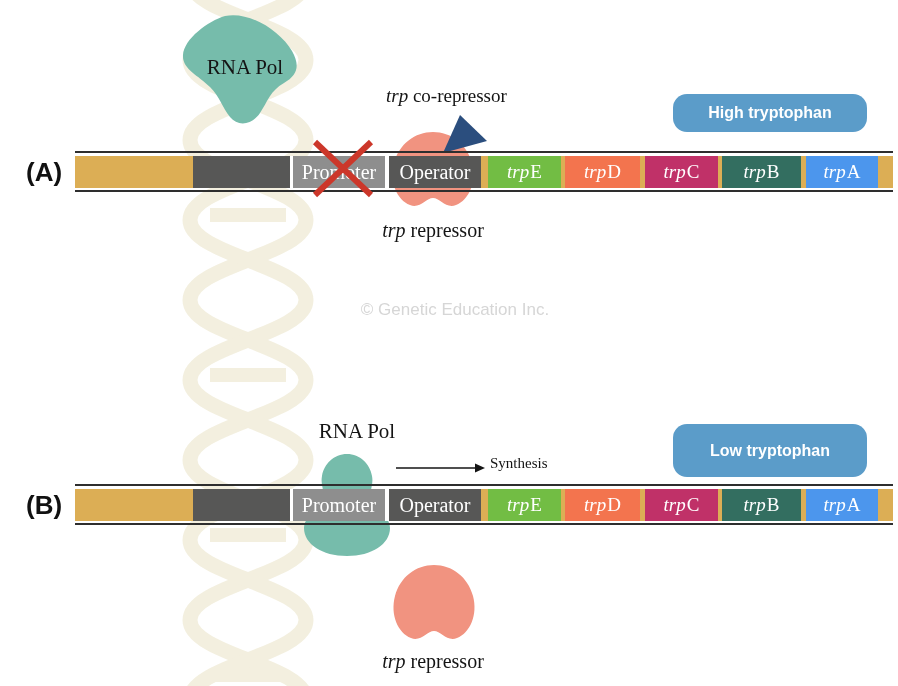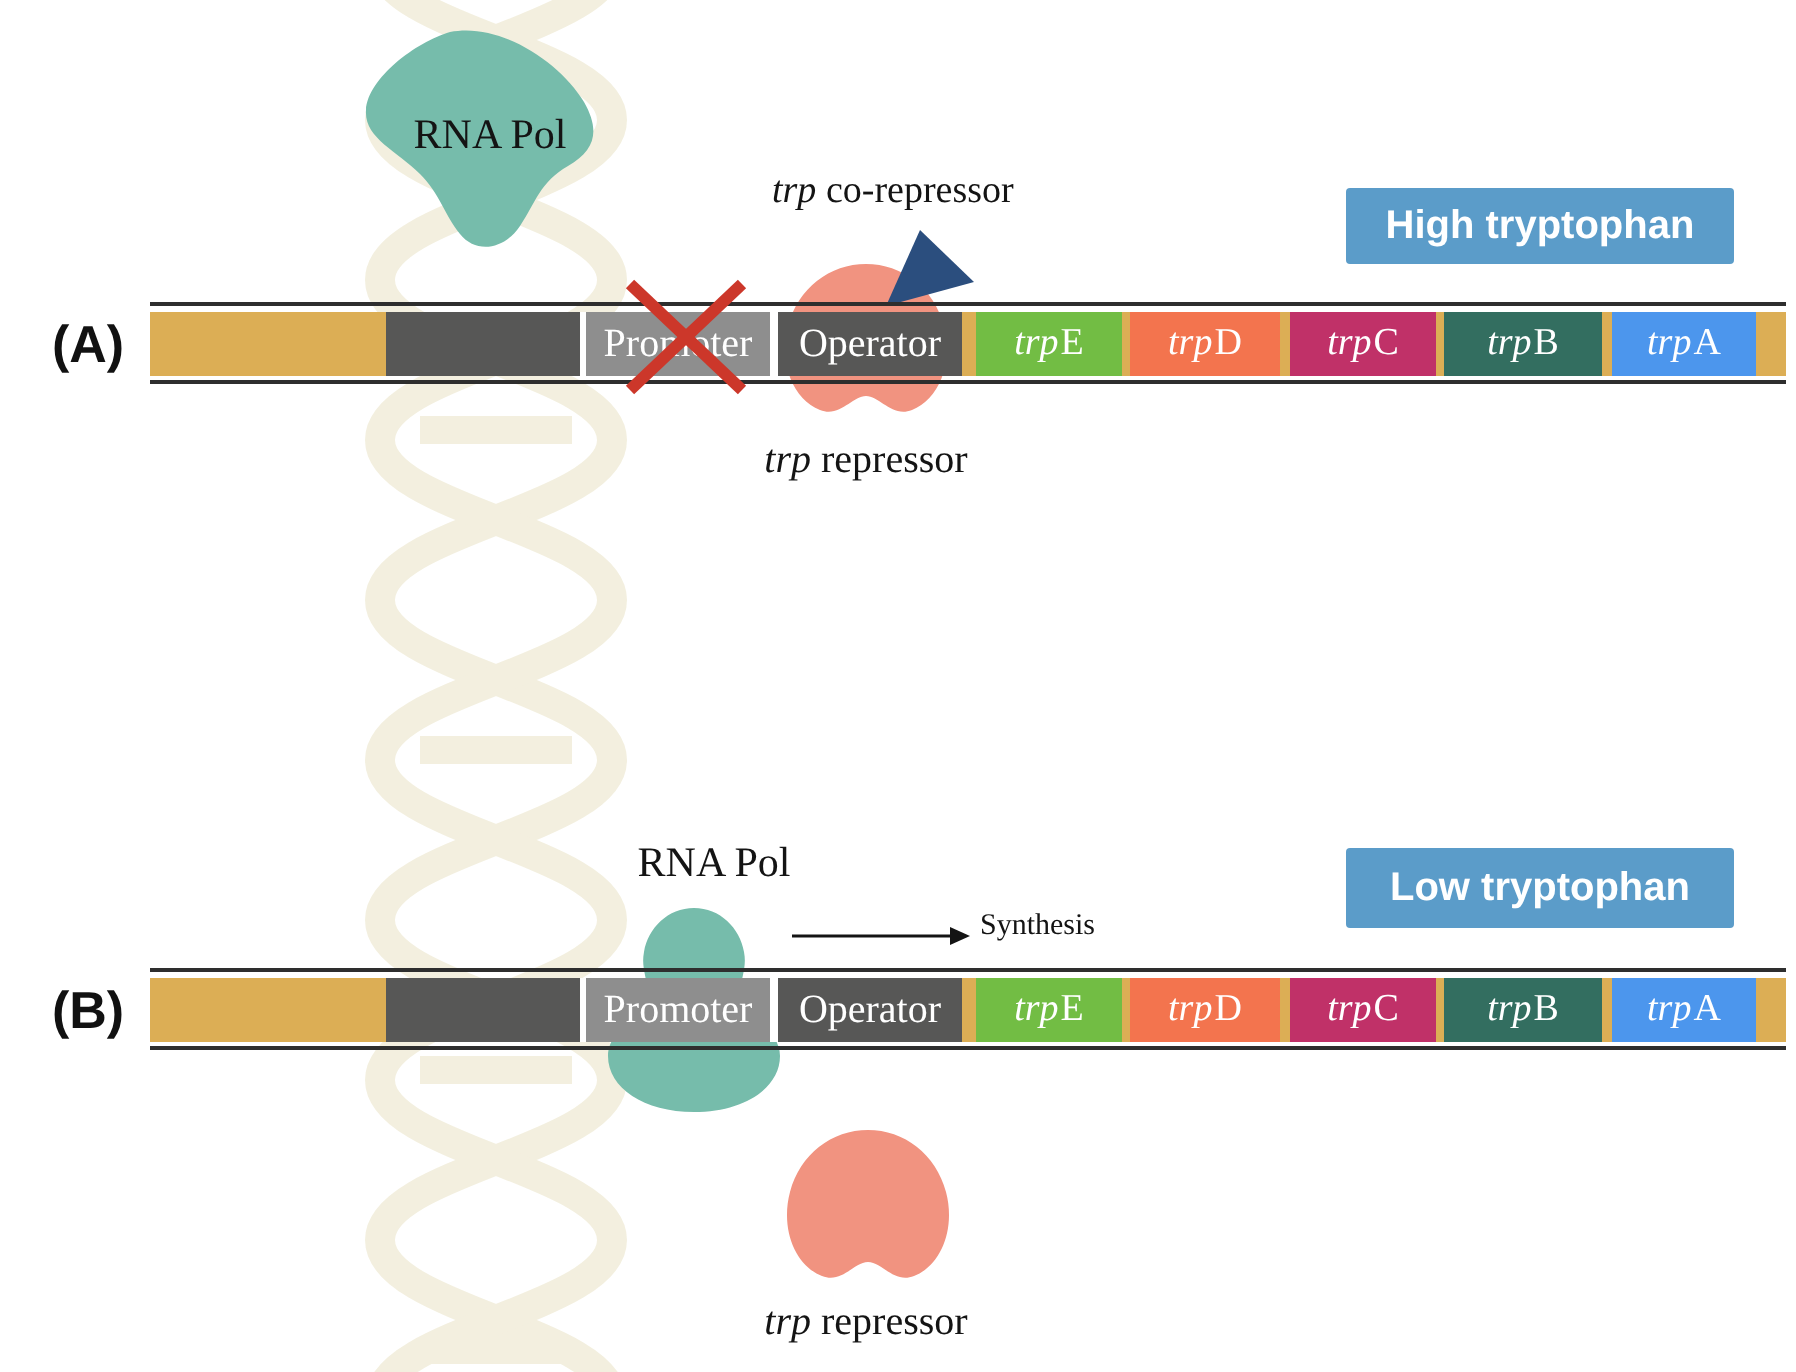--- a/index.html
+++ b/index.html
@@ -13,24 +13,24 @@
   
   .copy-mark{left:350px;top:300px;width:210px;text-align:center;
     font-family:"Liberation Sans",sans-serif;font-size:17px;color:#d6d6d6;}
   
   .panel-letter{font-family:"Liberation Sans",sans-serif;font-weight:bold;
     font-size:26px;color:#111;}
   .panel-letter.a{left:26px;top:157px;}
   .panel-letter.b{left:26px;top:490px;}
   
   .badge{background:#5b9cc9;color:#fff;font-family:"Liberation Sans",sans-serif;
-    font-weight:bold;font-size:20px;display:flex;align-items:center;
-    justify-content:center;border-radius:2px;}
+    font-weight:bold;font-size:16px;display:flex;align-items:center;
+    justify-content:center;border-radius:14px;}
   .badge.high{left:673px;top:94px;width:194px;height:38px;}
-  .badge.low{left:673px;top:424px;width:194px;height:40px;}
+  .badge.low{left:673px;top:424px;width:194px;height:53px;}
   
   .bar{left:75px;width:818px;height:41px;}
   .bar.a{top:151px;}
   .bar.b{top:484px;}
   .strand-line{position:absolute;left:0;width:100%;height:2px;background:#2e2e2e;}
   .strand-line.top{top:0;}
   .strand-line.bottom{top:39px;}
   .bar-body{position:absolute;left:0;top:5px;width:100%;height:32px;}
   .seg{position:absolute;top:0;height:32px;display:flex;align-items:center;
     justify-content:center;color:#fff;font-size:20px;white-space:nowrap;}
@@ -75,20 +75,21 @@
     </g>
     <g style="fill: rgb(241, 237, 218);">
       <rect x="42" y="48" width="76" height="14"></rect>
       <rect x="42" y="208" width="76" height="14"></rect>
       <rect x="42" y="368" width="76" height="14"></rect>
       <rect x="42" y="528" width="76" height="14"></rect>
       <rect x="42" y="668" width="76" height="14"></rect>
     </g>
   </svg>
 
+  <div class="abs copy-mark">© Genetic Education Inc.</div>
 
   <div class="abs panel-letter a">(A)</div>
 
   <svg class="abs blob-rnapol-a" viewBox="0 0 122 114">
     <path d="M45,3 C70,-2 100,18 112,38 C120,52 118,62 104,70 C90,78 88,88 80,100 C72,112 58,114 50,104 C42,94 40,84 30,74 C18,62 2,56 3,42 C4,26 28,8 45,3 Z" style="fill: rgb(118, 188, 171);"></path>
   </svg>
   <div class="abs lbl rna-pol-a">RNA Pol</div>
 
   <div class="abs lbl co-repressor">
     <span class="it">trp</span><span> co-repressor</span>

